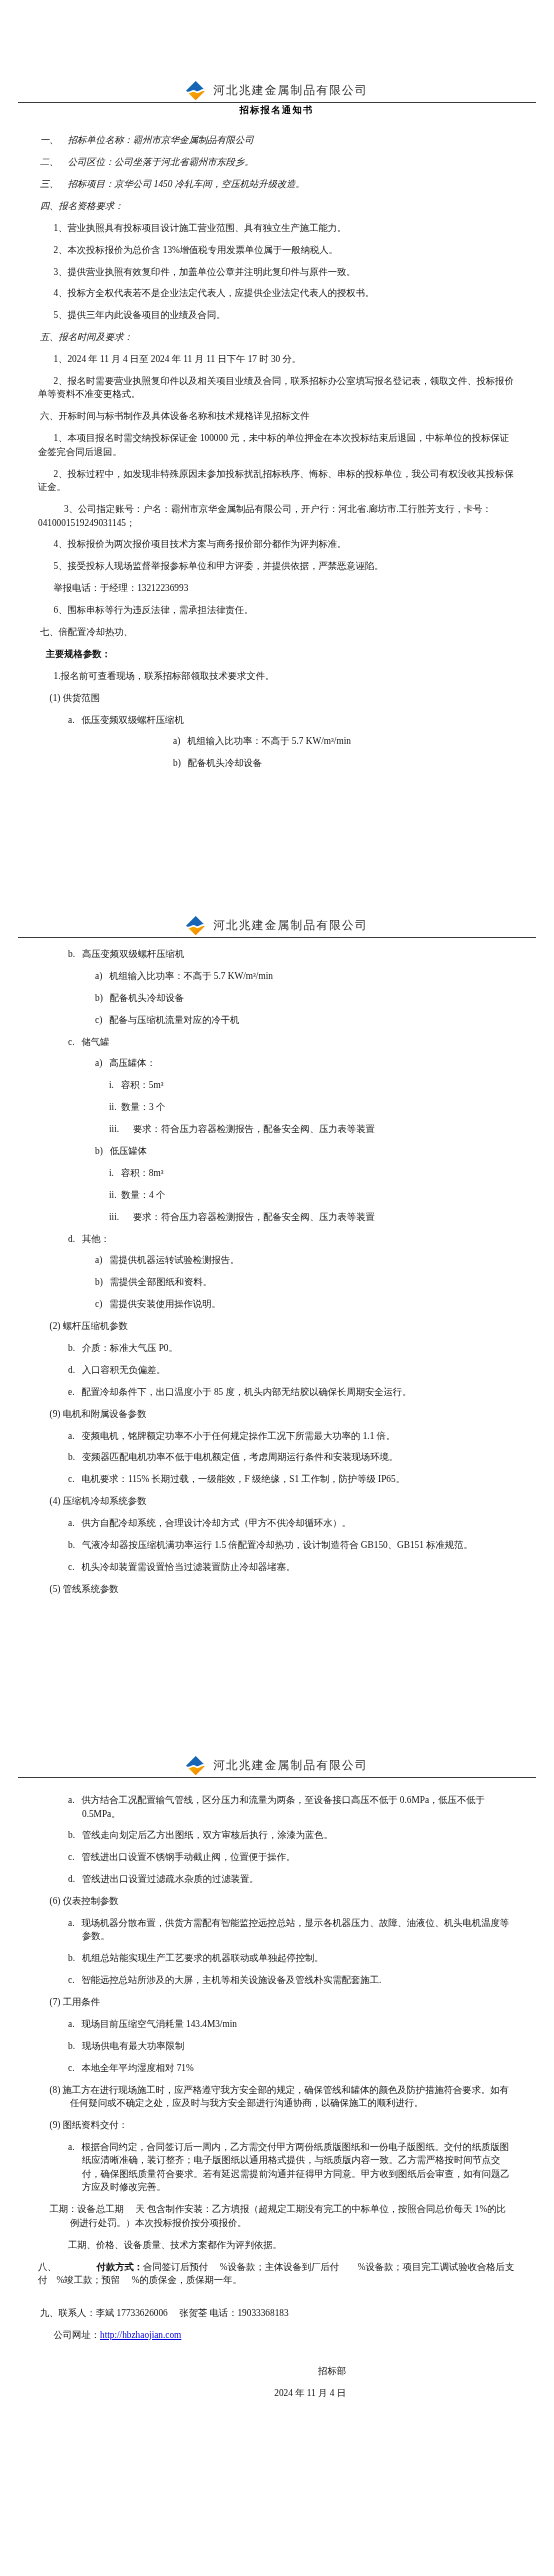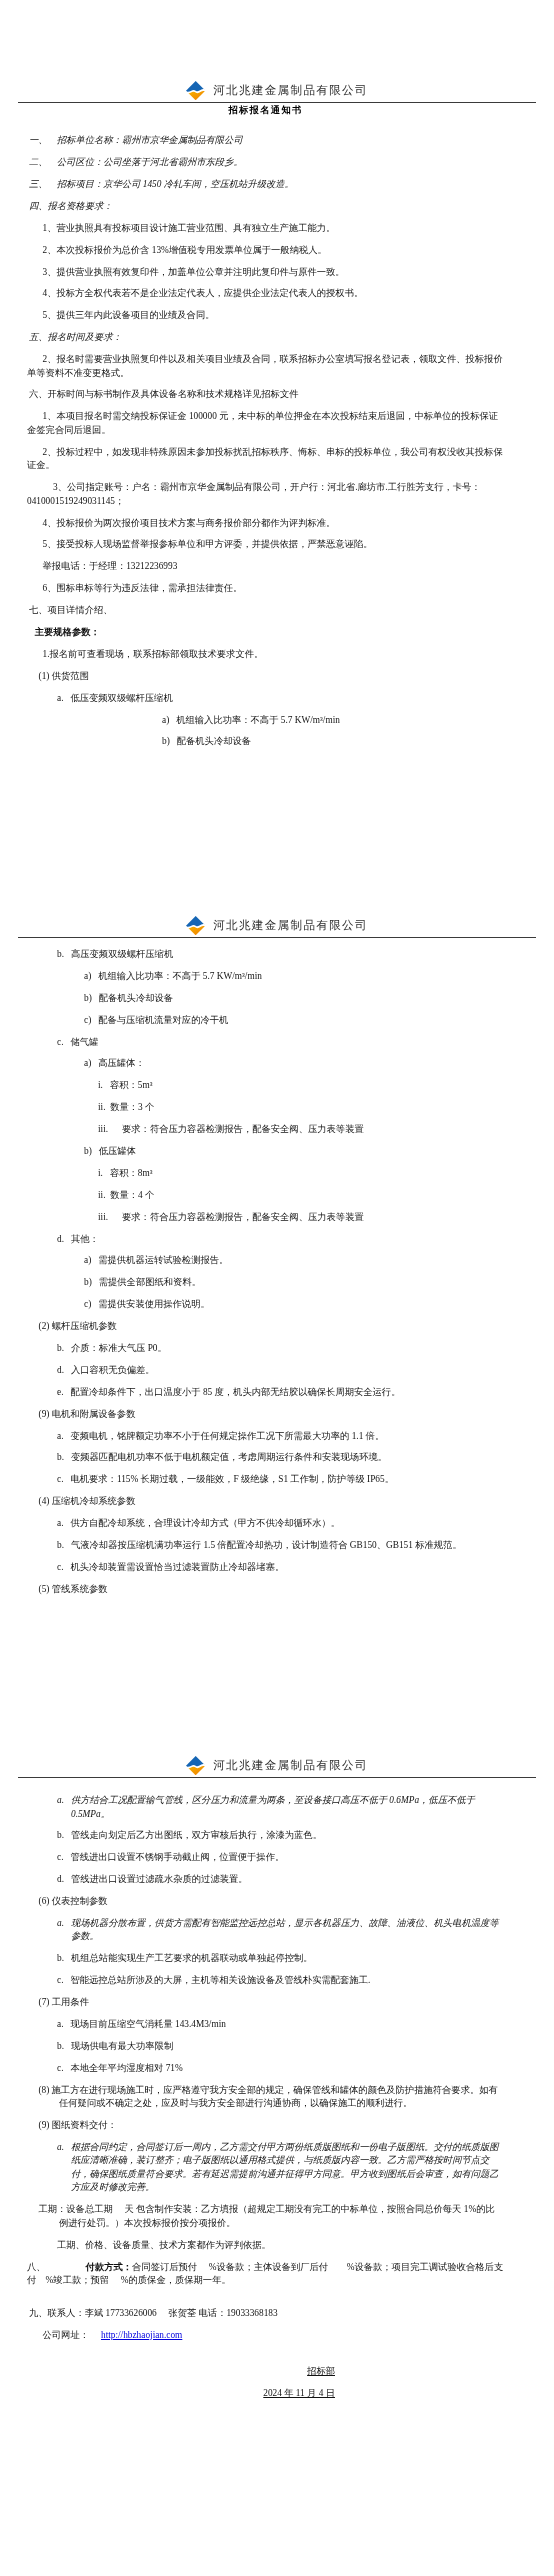--- a/index.html
+++ b/index.html
@@ -10,46 +10,46 @@
     border-radius:23px;
   }
   
   .page-header { position:absolute; left:0; width:554px; }
   .header-inner { display:flex; justify-content:center; align-items:center; gap:7.7px; height:19.3px; }
   .logo { width:19.3px; height:19.3px; display:inline-block; }
   .logo svg { display:block; width:19.3px; height:19.3px; }
   .company-name { font-size:11.6px; letter-spacing:1.3px; color:#2f2f2f; }
   .header-rule { margin:1.3px 18px 0 18px; border-top:1.3px solid #3a3a3a; height:0; }
   
-  .content { position:absolute; left:27px; width:477px; }
+  .content { position:absolute; left:38px; width:477px; }
   .content p { margin:0 0 8.4px 0; font-size:9.3px; line-height:13.5px; white-space:pre-wrap; }
   .doc-title { font-size:20px; font-weight:bold; text-align:center; line-height:26px;
                margin:0 0 16.7px 0 !important; letter-spacing:1.3px; color:#000; }
   .sec        { padding-left:1.9px;font-style:italic; }
   .sec-b      { padding-left:1.9px; font-weight:normal; }
   .item1      { padding-left:15.5px; }
   .item1-hang { text-indent:15.5px; }
   .item1-acct { text-indent:26px; }
   .spec-title { padding-left:7.7px; font-weight:bold; }
   .pnum       { padding-left:11.6px; }
   .pnum-hang  { padding-left:32px; text-indent:-20.6px; }
   .la         { padding-left:30px; }
-  .la-hang    { padding-left:44px; text-indent:-14px;font-style:italic; }
+  .la-hang    { padding-left:44px; text-indent:-14px; }
   .lp         { padding-left:57px; }
   .lp-deep    { padding-left:135px; }
   .rom        { padding-left:71px; }
   .gongqi     { padding-left:32px; text-indent:-20.6px; }
   .pingpan    { padding-left:30px; }
   .pay        { padding-left:0; }
   .contact    { padding-left:1.9px; margin-top:19.3px !important; }
   .web        { padding-left:15.5px; }
-  .sign       { width:308px; text-align:right;text-decoration:underline; }
+  .sign       { width:308px; text-align:right; }
   .sign-first { margin-top:23px !important; }
   .bold       { font-weight:bold;margin-left:40px; }
-  .link       { color:#0000dd; text-decoration:underline; cursor:pointer;margin-left:12px; }
+  .link       { color:#0000dd; text-decoration:underline; cursor:pointer; }
 </style>
 </head>
 <body>
 
 <div class="canvas">
 
   <div class="page-header" style="top:81px">
     <div class="header-inner">
       <span class="logo">
         <svg viewBox="0 0 40 40" xmlns="http://www.w3.org/2000/svg">
@@ -130,30 +130,31 @@
         <p class="sec">一、　招标单位名称：霸州市京华金属制品有限公司</p>
         <p class="sec">二、　公司区位：公司坐落于河北省霸州市东段乡。</p>
         <p class="sec">三、　招标项目：京华公司 1450 冷轧车间，空压机站升级改造。</p>
         <p class="sec">四、报名资格要求：</p>
         <p class="item1">1、营业执照具有投标项目设计施工营业范围、具有独立生产施工能力。</p>
         <p class="item1">2、本次投标报价为总价含 13%增值税专用发票单位属于一般纳税人。</p>
         <p class="item1">3、提供营业执照有效复印件，加盖单位公章并注明此复印件与原件一致。</p>
         <p class="item1">4、投标方全权代表若不是企业法定代表人，应提供企业法定代表人的授权书。</p>
         <p class="item1">5、提供三年内此设备项目的业绩及合同。</p>
         <p class="sec">五、报名时间及要求：</p>
+        <p class="item1">1、2024 年 11 月 4 日至 2024 年 11 月 11 日下午 17 时 30 分。</p>
         <p class="item1-hang">2、报名时需要营业执照复印件以及相关项目业绩及合同，联系招标办公室填写报名登记表，领取文件、投标报价单等资料不准变更格式。</p>
         <p class="sec-b">六、开标时间与标书制作及具体设备名称和技术规格详见招标文件</p>
         <p class="item1-hang">1、本项目报名时需交纳投标保证金 100000 元，未中标的单位押金在本次投标结束后退回，中标单位的投标保证金签完合同后退回。</p>
         <p class="item1-hang">2、投标过程中，如发现非特殊原因未参加投标扰乱招标秩序、悔标、串标的投标单位，我公司有权没收其投标保证金。</p>
         <p class="item1-acct">3、公司指定账号：户名：霸州市京华金属制品有限公司，开户行：河北省.廊坊市.工行胜芳支行，卡号：0410001519249031145；</p>
         <p class="item1">4、投标报价为两次报价项目技术方案与商务报价部分都作为评判标准。</p>
         <p class="item1">5、接受投标人现场监督举报参标单位和甲方评委，并提供依据，严禁恶意诬陷。</p>
         <p class="item1">举报电话：于经理：13212236993</p>
         <p class="item1">6、围标串标等行为违反法律，需承担法律责任。</p>
-        <p class="sec-b">七、项目详情介绍、</p>
+        <p class="sec-b">七、倍配置冷却热功、</p>
         <p class="spec-title">主要规格参数：</p>
         <p class="item1">1.报名前可查看现场，联系招标部领取技术要求文件。</p>
         <p class="pnum">(1) 供货范围</p>
         <p class="la">a.   低压变频双级螺杆压缩机</p>
         <p class="lp-deep">a)   机组输入比功率：不高于 5.7 KW/m³/min</p>
         <p class="lp-deep">b)   配备机头冷却设备</p>
       </div>
   </div>
 
   <div class="content" style="top:948px">

